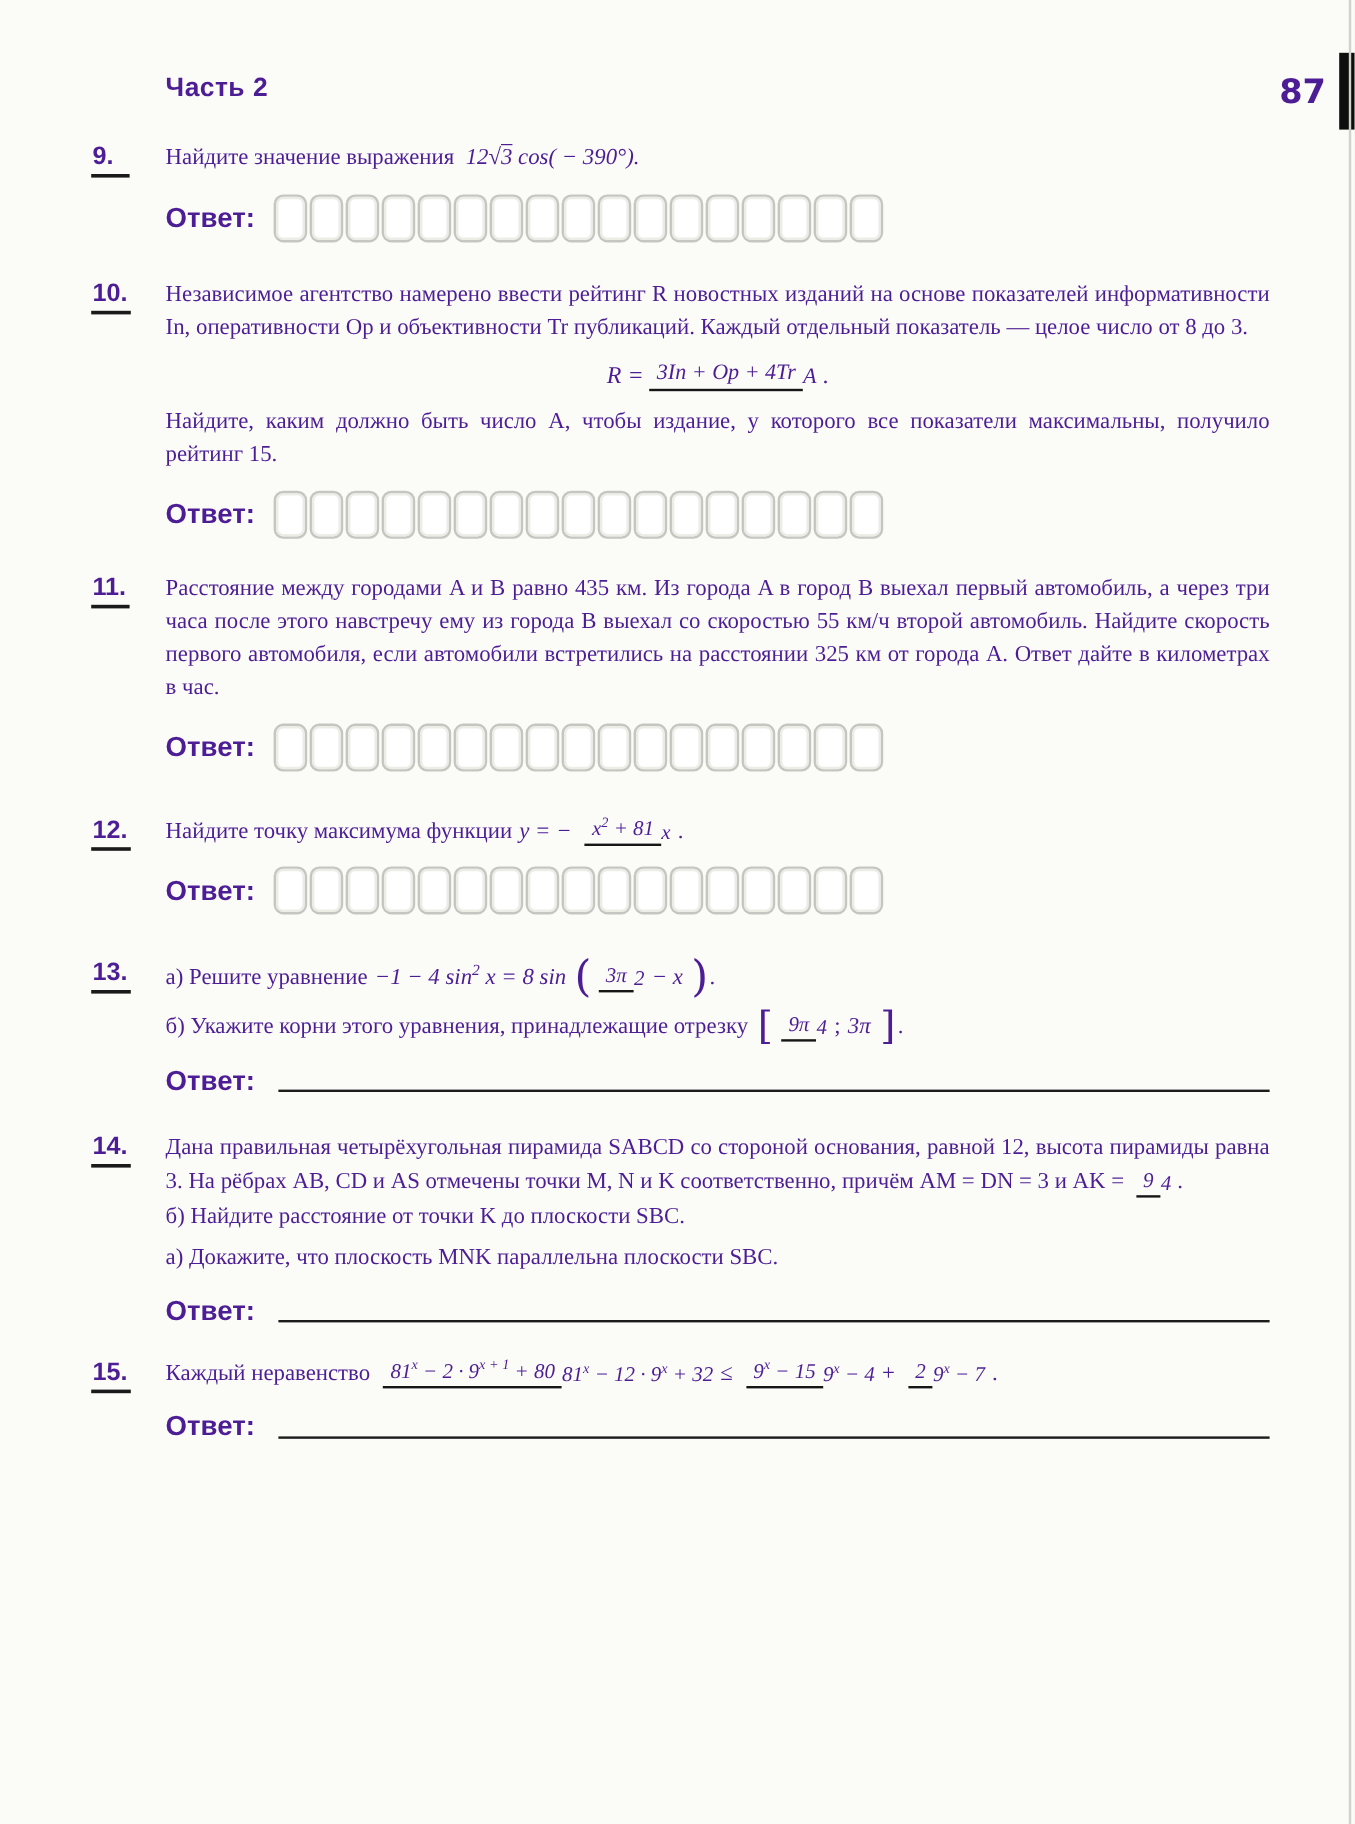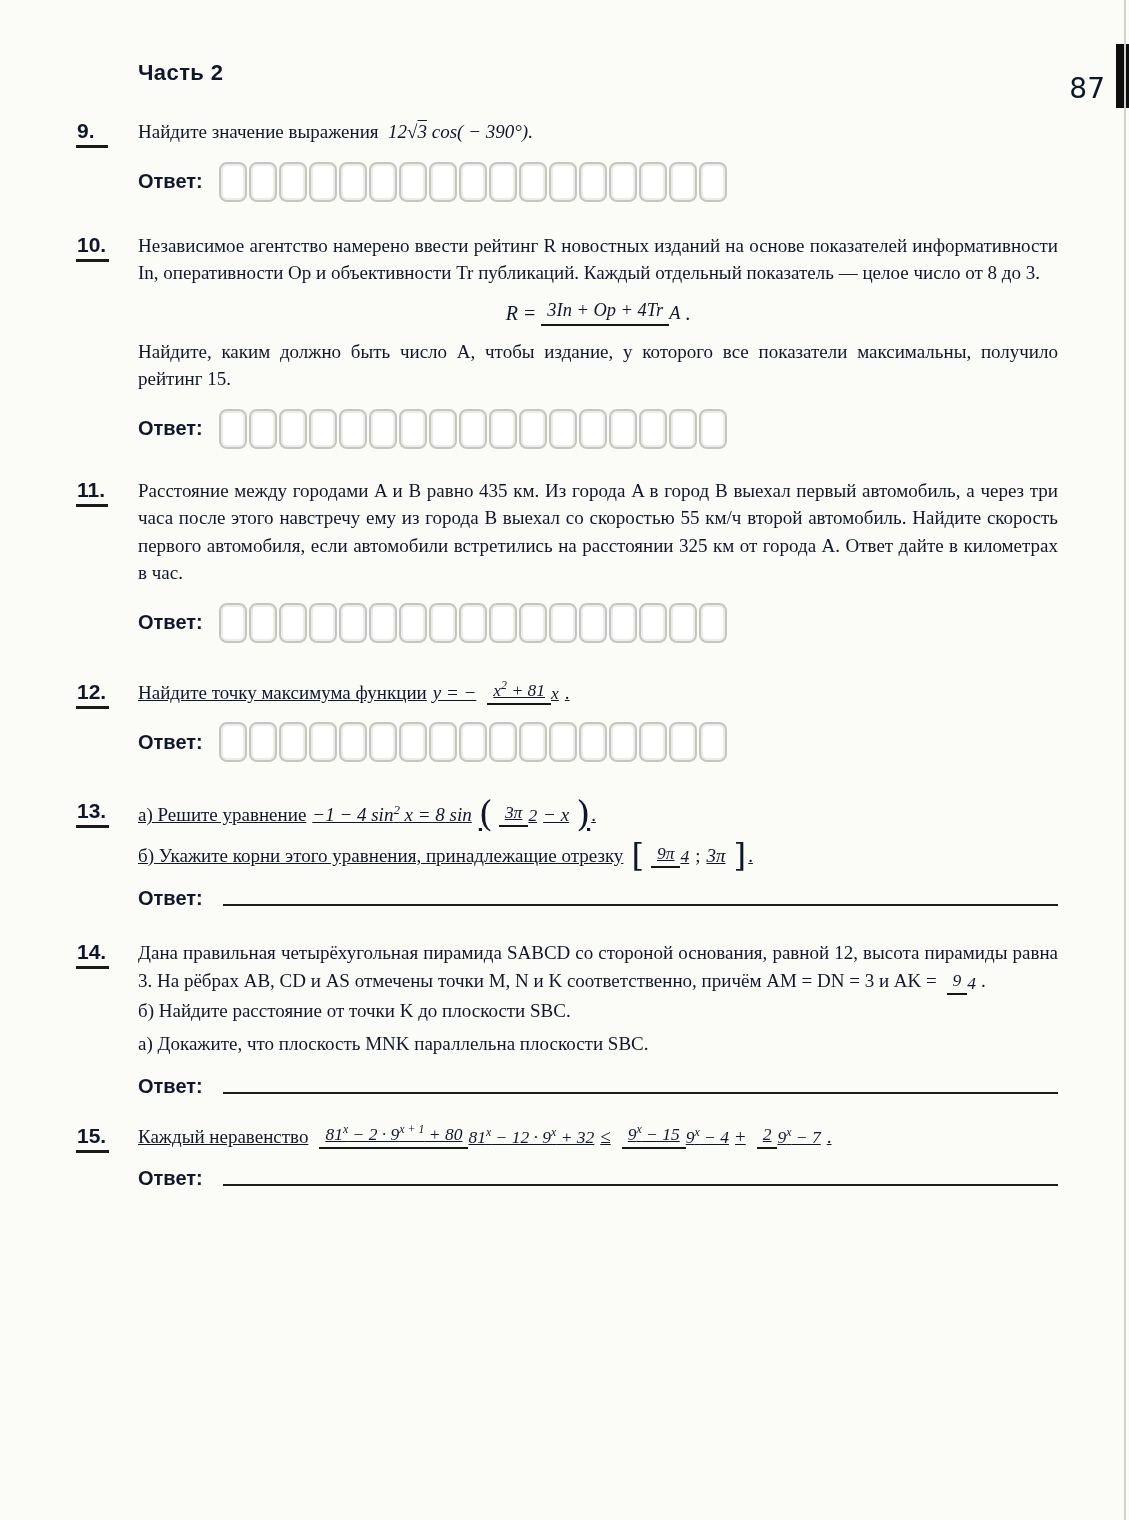--- a/index.html
+++ b/index.html
@@ -1,30 +1,30 @@
 <!DOCTYPE html>
 <html lang="ru"><head>
 <meta charset="utf-8">
 <style>
   * { margin:0; padding:0; box-sizing:border-box; }
   html,body { background:#e9e9e6; }
   .page {
     width:1129px; height:1520px; position:relative; margin:0 auto;
     background:#fbfbf8; overflow:hidden;
     font-family:"Liberation Serif","DejaVu Serif",serif;
-    font-size:19px; color:#0f172a;
+    font-size:19px; color:#4c1d95;
   }
   .section-header {
     position:absolute; left:138px; top:60px;
     font-family:"Liberation Sans","DejaVu Sans",sans-serif;
     font-weight:bold; font-size:22px; letter-spacing:0.4px;
   }
   .page-num {
-    position:absolute; top:72px; right:24px;
-    font-family:"DejaVu Sans",sans-serif; font-weight:normal; font-size:28px;
+    position:absolute; top:60px; right:24px;
+    font-family:"DejaVu Sans",sans-serif; font-weight:bold; font-size:28px;
   }
   .tab-bar { position:absolute; top:44px; right:0; width:13px; height:64px; background:#0e0e0e; }
   .edge-line { position:absolute; right:3px; top:0; width:2px; height:100%; background:#d2d2cb; }
 
   .content { position:absolute; left:76px; top:118px; width:982px; }
 
   .problem { display:flex; }
   .pnum {
     width:62px; flex:none; padding-top:1px;
     font-family:"Liberation Sans","DejaVu Sans",sans-serif;
@@ -41,30 +41,30 @@
   sup { font-size:68%; line-height:0; }
 
   .frac {
     display:inline-flex; flex-direction:row; align-items:center;
     vertical-align:middle; margin:0 5px; line-height:1.18; font-style:italic; font-size:0.92em;
   }
   .frac .num { padding:0 6px 2px; border-bottom:2px solid #161616; }
   .frac .den { padding-top:2px; }
 
   .display-math { display:flex; justify-content:center; align-items:center; margin:12px 0 10px; font-size:20px; }
-  .mathline { display:flex; align-items:center; flex-wrap:wrap; text-align:center;text-decoration:underline; }
+  .mathline { display:flex; align-items:center; flex-wrap:wrap; text-align:center; }
   .mathline > * { margin-right:6px; }
   .bp { font-size:190%; font-weight:300; line-height:0.9; vertical-align:middle; font-style:normal; font-family:"DejaVu Serif",serif; margin:0 1px; }
   .bb { font-size:170%; font-weight:400; line-height:0.9; vertical-align:middle; font-style:normal; font-family:"DejaVu Serif",serif; margin:0 2px; }
 
   .answer-row { display:flex; align-items:center; margin-top:16px; }
   .answer-label {
     flex:none; margin-right:16px;
     font-family:"Liberation Sans","DejaVu Sans",sans-serif;
-    font-weight:bold; font-size:20px;
+    font-weight:bold; font-size:23px;
   }
   .cells { display:flex; gap:2px; }
   .cell {
     width:28px; height:40px; background:#fff;
     border:2px solid #c6c6c0; border-radius:8px;
     box-shadow: inset 0 0 0 2px #ededE8;
   }
   .line-row { align-items:flex-end; margin-top:14px; }
   .answer-line { flex:1; height:0; border-bottom:2px solid #1c1c1c; margin-left:4px; margin-bottom:7px; }
 </style>

